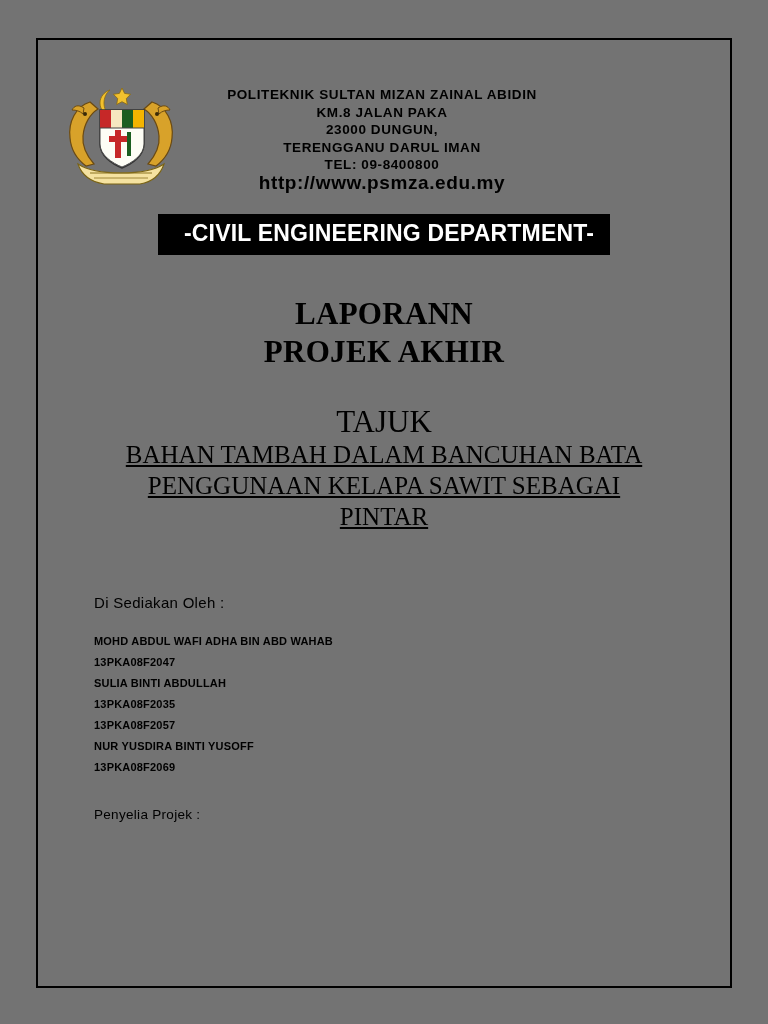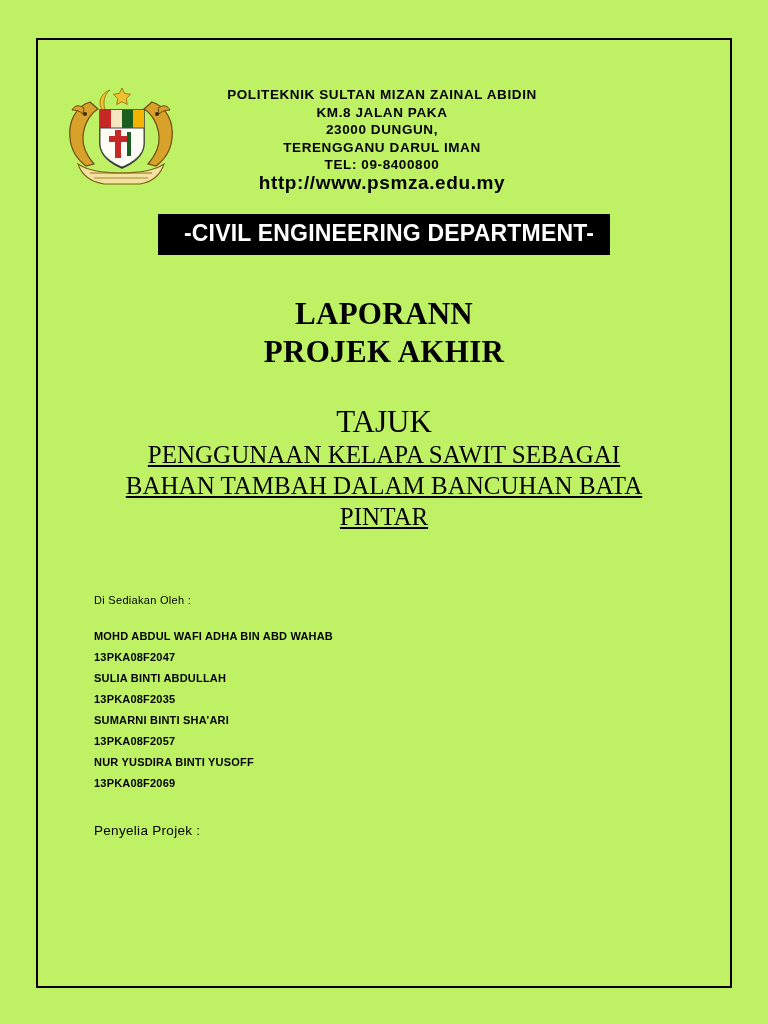--- a/index.html
+++ b/index.html
@@ -12,21 +12,21 @@
     height: 1024px;
     font-family: "Liberation Sans", sans-serif;
     color: #000000;
     overflow: hidden;
   }
 
   .page {
     position: relative;
     width: 768px;
     height: 1024px;
-    background: #bef264;
+    background: #737373;
     box-sizing: border-box;
   }
 
   .page-border {
     position: absolute;
     left: 36px;
     top: 38px;
     width: 696px;
     height: 950px;
     border: 2px solid #000000;
@@ -134,21 +134,21 @@
     text-decoration: underline;
   }
 
   
   .prepared {
     margin-top: 62px;
     padding-left: 42px;
   }
   .prepared-label {
     font-family: "Liberation Sans", sans-serif;
-    font-size: 11px;
+    font-size: 15px;
     letter-spacing: 0.3px;
     color: #000;
   }
   .members {
     margin-top: 20px;
     font-family: "Liberation Sans", sans-serif;
     font-weight: bold;
     font-size: 11px;
     line-height: 21px;
     letter-spacing: 0.2px;
@@ -220,34 +220,33 @@
     </div>
 
     <div class="report-title">
       <span class="l1">LAPORANN</span>
       <span class="l2">PROJEK AKHIR</span>
     </div>
 
     <div class="tajuk-label">TAJUK</div>
 
     <div class="tajuk-lines">
+      <span>BAHAN TAMBAH DALAM BANCUHAN BATA</span>
       <span>PENGGUNAAN KELAPA SAWIT SEBAGAI</span>
-      <span>BAHAN TAMBAH DALAM BANCUHAN BATA</span>
       <span>PINTAR</span>
     </div>
 
     <div class="prepared">
       <div class="prepared-label">Di Sediakan Oleh :</div>
 
       <div class="members">
         <span class="m-name">MOHD ABDUL WAFI ADHA BIN ABD WAHAB</span>
         <span class="m-id">13PKA08F2047</span>
         <span class="m-name">SULIA BINTI ABDULLAH</span>
         <span class="m-id">13PKA08F2035</span>
-        <span class="m-name">SUMARNI BINTI SHA’ARI</span>
         <span class="m-id">13PKA08F2057</span>
         <span class="m-name">NUR YUSDIRA BINTI YUSOFF</span>
         <span class="m-id">13PKA08F2069</span>
       </div>
     </div>
 
     <div class="supervisor">Penyelia Projek :</div>
 
   </div>
 </div>

